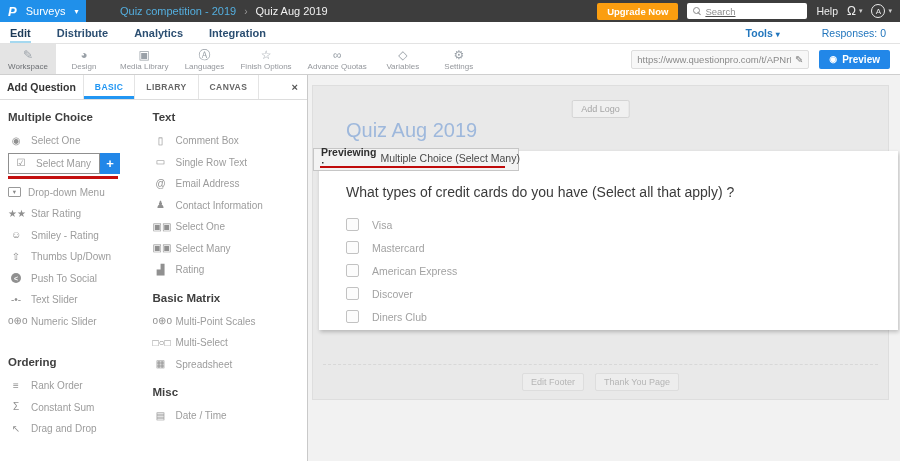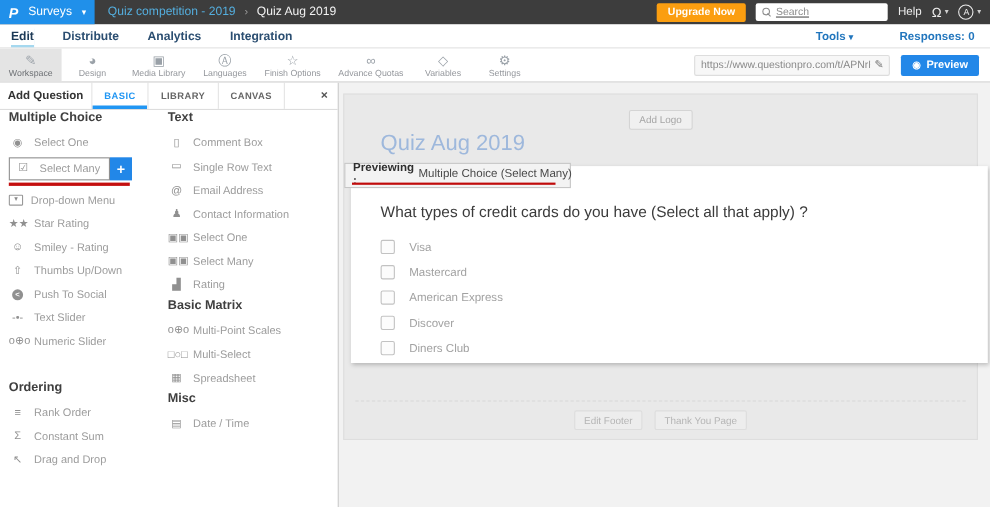--- a/index.html
+++ b/index.html
@@ -5,21 +5,21 @@
   * { margin:0; padding:0; box-sizing:border-box; }
   html,body { width:900px; height:461px; overflow:hidden; }
   body { font-family:"Liberation Sans", sans-serif; background:#f2f2f2; position:relative; }
 
   
   .topbar { position:absolute; left:0; top:0; width:900px; height:22px; background:#3d3d3d; display:flex; align-items:center; z-index:10; }
   .logo-area { background:#2090ea; height:22px; width:86px; display:flex; align-items:center; padding:0 8px; gap:9px; }
   .logo { color:#fff; font-weight:700; font-size:13px; font-style:italic; }
   .product { color:#fff; font-size:11px; }
   .caret { font-size:8px; color:#fff; }
-  .crumbs { display:flex; align-items:center; gap:8px; margin-left:12px; font-size:11px; }
+  .crumbs { display:flex; align-items:center; gap:8px; margin-left:34px; font-size:11px; }
   .crumb-parent { color:#54aede; }
   .crumb-sep { color:#9a9a9a; font-size:10px; }
   .crumb-current { color:#f2f2f2; }
   .top-right { margin-left:auto; display:flex; align-items:center; gap:9px; padding-right:8px; }
   .upgrade-btn { background:#fb9e10; color:#fff; border:none; font-size:9.5px; font-weight:700; padding:3px 10px; border-radius:2px; cursor:pointer; font-family:inherit; }
   .search-wrap { background:#fff; border-radius:2px; height:16px; width:120px; display:flex; align-items:center; padding:0 3px; }
   .mag { position:relative; width:10px; height:10px; flex:0 0 auto; margin:0 3px 0 2px; }
   .mag::before { content:''; position:absolute; width:5px; height:5px; border:1.2px solid #8b8b8b; border-radius:50%; top:1px; left:1px; }
   .mag::after { content:''; position:absolute; width:4px; height:1.3px; background:#8b8b8b; transform:rotate(45deg); top:7px; left:5px; }
   .search-input { border:none; outline:none; font-size:9.5px; color:#555; width:100%; font-family:inherit;text-decoration:underline; }
@@ -31,21 +31,21 @@
   .avatar { width:14px; height:14px; border:1.3px solid #ececec; border-radius:50%; color:#ececec; font-size:8px; display:flex; align-items:center; justify-content:center; }
 
   
   .navbar { position:absolute; left:0; top:22px; width:900px; height:22px; background:#fff; border-bottom:1px solid #e3e3e3; display:flex; align-items:center; padding:0 10px; z-index:9; }
   .nav-items { display:flex; gap:26px; }
   .nav-item { font-size:11px; font-weight:600; color:#2b4e71; cursor:pointer; padding:3px 0 2px; }
   .nav-item.active { color:#1d3a57; font-weight:700; box-shadow:0 2px 0 #a5d8ef; }
   .nav-right { margin-left:auto; display:flex; align-items:center; gap:42px; padding-right:4px; }
   .tools { color:#2276bd; font-size:10.5px; font-weight:600; cursor:pointer; }
   .tools .caret { color:#2276bd; }
-  .responses { color:#2276bd; font-size:10.5px; font-weight:700; }
+  .responses { color:#2276bd; font-size:10.5px; font-weight:400; }
 
   
   .toolbar { position:absolute; left:0; top:44px; width:900px; height:31px; background:#fff; border-bottom:1px solid #cfcfcf; display:flex; align-items:stretch; z-index:8; }
   .tb-items { display:flex; }
   .tb-item { display:flex; flex-direction:column; align-items:center; justify-content:center; min-width:56px; padding:2px 8px 1px; cursor:pointer; color:#94979c; }
   .tb-item.active { background:#e4e4e4; color:#6d7074; }
   .tb-item .qicon { font-size:12px; color:#9aa1a8; width:auto; }
   .tb-label { font-size:8px; margin-top:1px; white-space:nowrap; }
   .tb-right { margin-left:auto; display:flex; align-items:center; gap:10px; padding-right:10px; }
   .url-box { background:#f7f7f7; border:1px solid #ddd; border-radius:2px; height:19px; width:178px; display:flex; align-items:center; padding:0 5px; }
@@ -59,21 +59,21 @@
   .panel-header { height:25px; border-bottom:1px solid #ddd; display:flex; align-items:stretch; }
   .panel-title { font-size:10.5px; font-weight:700; color:#333; display:flex; align-items:center; padding:0 7px; white-space:nowrap; }
   .ptabs { display:flex; }
   .ptab { font-size:8.5px; font-weight:700; letter-spacing:.4px; color:#666; display:flex; align-items:center; padding:0 11px; border-left:1px solid #e4e4e4; cursor:pointer; }
   .ptab:last-child { border-right:1px solid #e4e4e4; }
   .ptab.active { color:#2196f3; box-shadow:inset 0 -3px 0 #2196f3; }
   .panel-close { margin-left:auto; display:flex; align-items:center; padding:0 9px; color:#555; font-size:11px; font-weight:700; cursor:pointer; }
   .panel-body { display:flex; padding:0 0 0 8px; }
   .qcol { width:142px; }
   .qcol:last-child { width:155px; margin-left:3px; }
-  .sec-title { font-size:11.5px; font-weight:600; color:#3f3f3f; margin:1px 0 7px; }
+  .sec-title { font-size:11.5px; font-weight:600; color:#3f3f3f; margin:11px 0 7px; }
   .sec-title.gap { margin-top:24px; }
   .qrow { display:flex; align-items:center; gap:7px; height:21.5px; color:#9c9c9c; font-size:10px; cursor:pointer; }
   .qicon { width:16px; flex:0 0 auto; text-align:center; font-size:10px; color:#909090; line-height:1; }
   .qlabel { white-space:nowrap; }
   .boxicon { display:inline-flex; align-items:center; justify-content:center; width:13px; height:10px; border:1px solid #999; border-radius:1px; font-size:6.5px; color:#8a8a8a; }
   .circleicon { display:inline-flex; align-items:center; justify-content:center; width:10px; height:10px; margin:0 3px; border-radius:50%; background:#909090; color:#fff; font-size:7px; font-weight:700; }
   .hlwrap { margin:1px 0 3px; }
   .hlrow { display:flex; align-items:stretch; }
   .qrow.hl { border:1px solid #8f8f8f; height:21px; padding:0 4px; width:92px; background:#fff; }
   .plus-btn { width:20px; background:#2287e8; color:#fff; font-size:13px; font-weight:700; display:flex; align-items:center; justify-content:center; cursor:pointer; }

